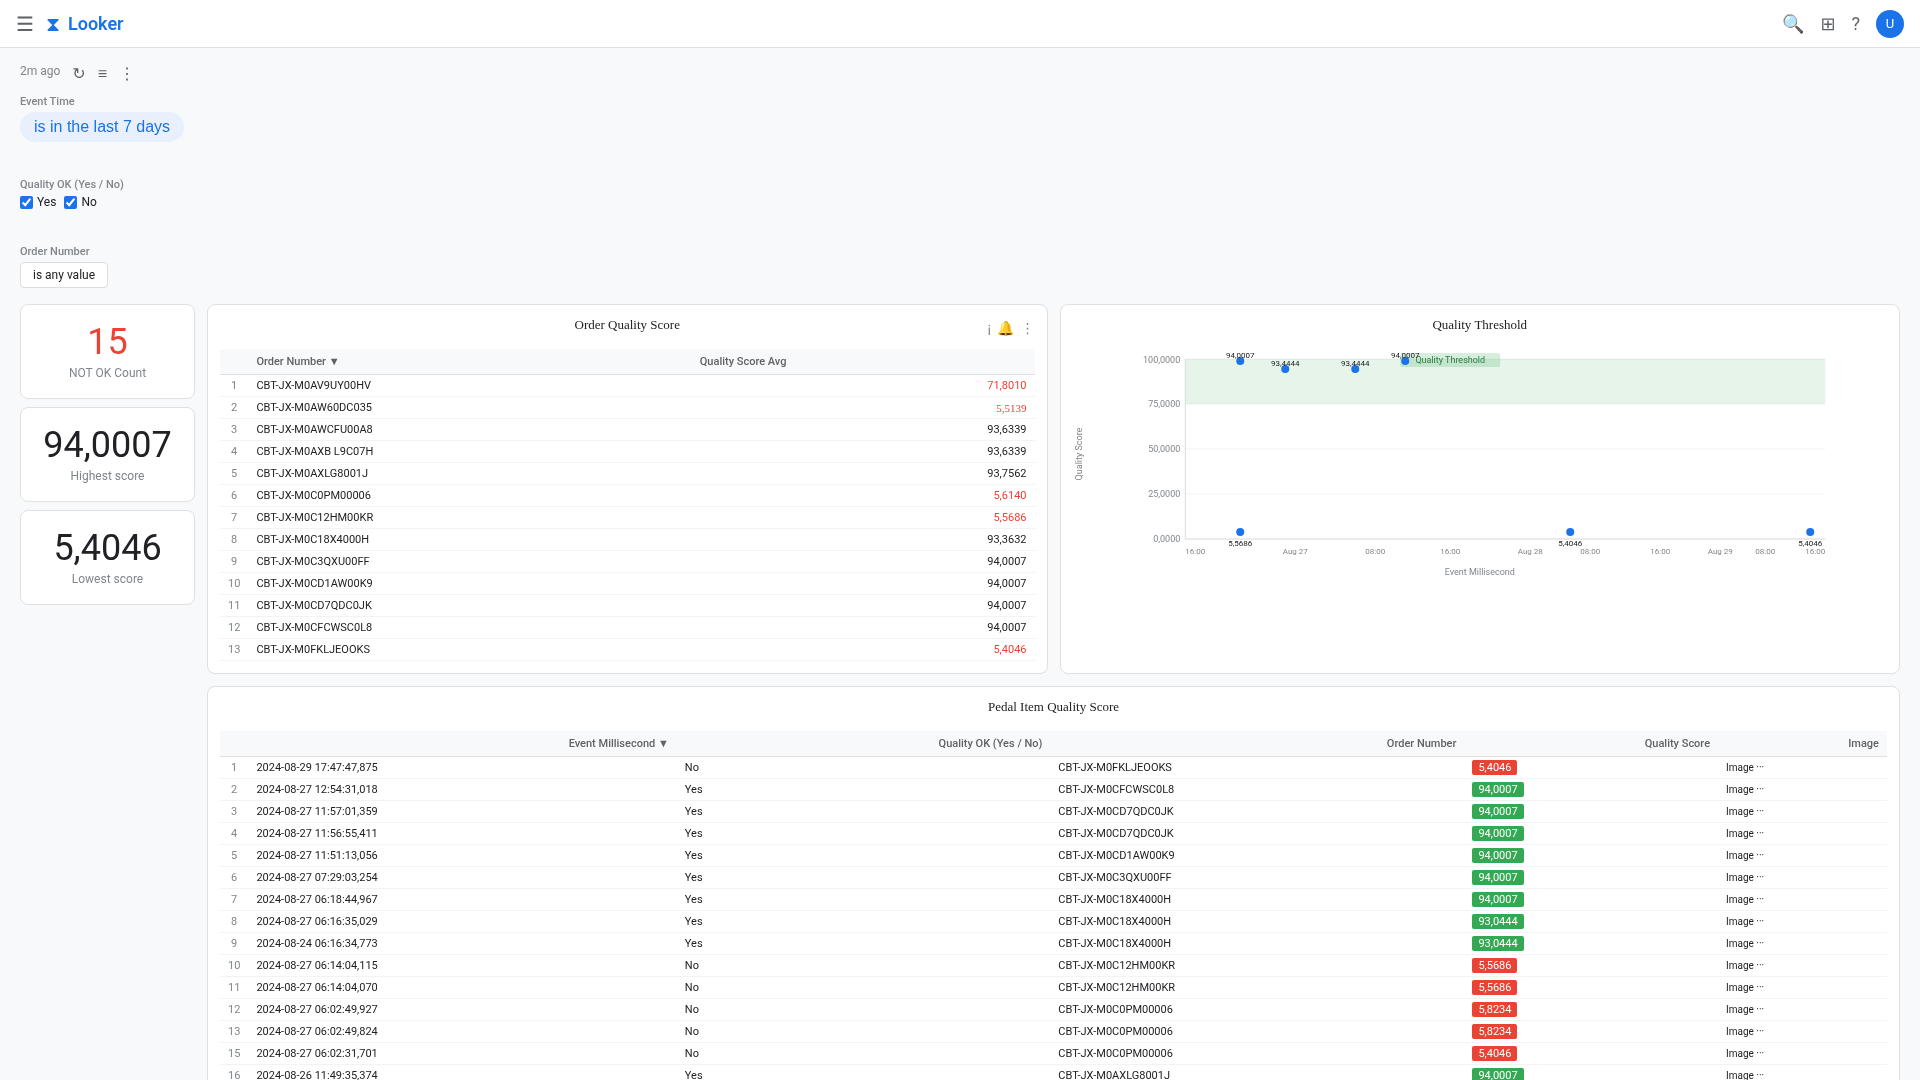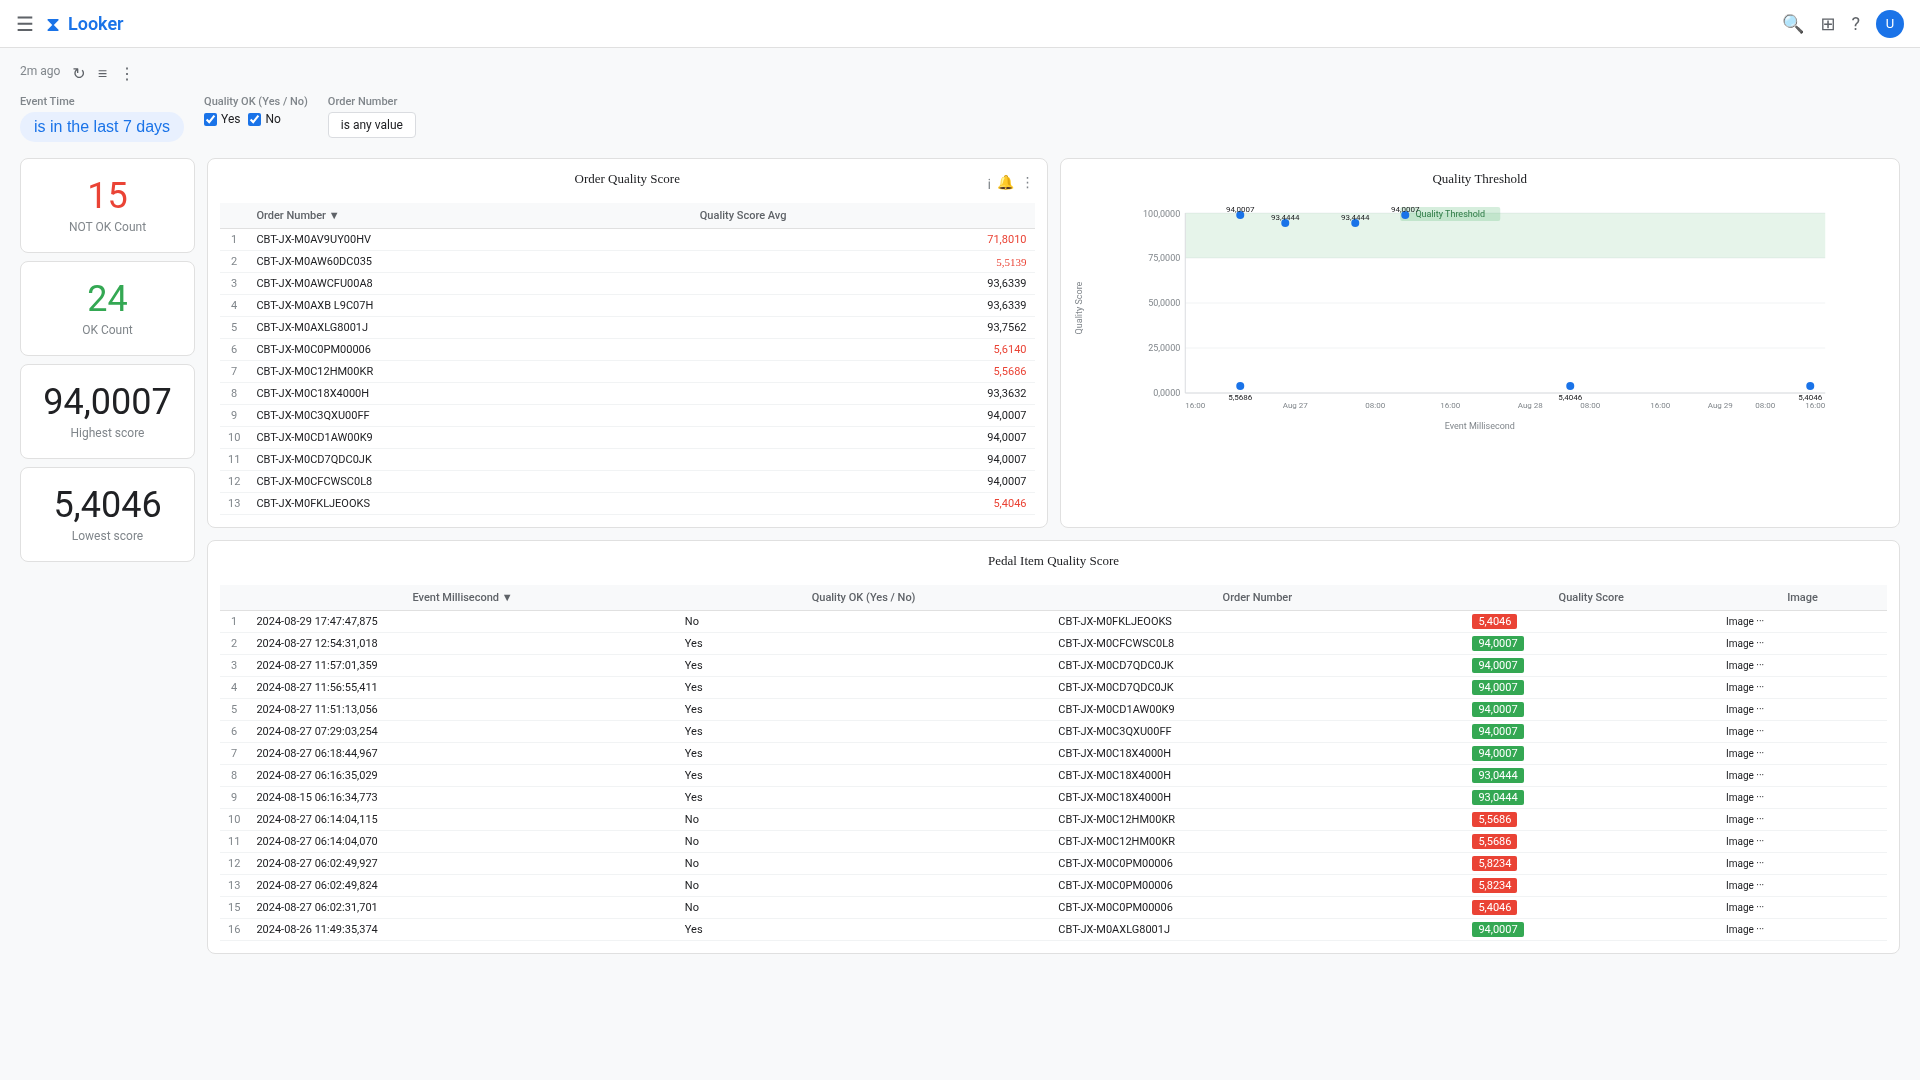--- a/index.html
+++ b/index.html
@@ -35,21 +35,21 @@
       display: flex;
       align-items: center;
       justify-content: space-between;
       margin-bottom: 12px;
     }
     .page-title { font-size: 20px; font-weight: 500; color: #202124; display: flex; align-items: center; gap: 8px; }
     .page-title-actions { display: flex; align-items: flex-start; gap: 12px; font-size: 12px; color: #80868b; }
     .page-title-actions .icon { font-size: 16px; cursor: pointer; color: #5f6368; }
 
     
-    .filter-row { display: flex; align-items: flex-start; gap: 20px; margin-bottom: 16px; flex-wrap: wrap; }
+    .filter-row { display: flex; align-items: flex-start; gap: 36px; margin-bottom: 16px; flex-wrap: wrap; flex-direction: column; }
     .filter-group { display: flex; flex-direction: column; gap: 4px; }
     .filter-label { font-size: 11px; color: #80868b; font-weight: 500; }
     .filter-chip {
       background: #e8f0fe;
       color: #1a73e8;
       border: none;
       border-radius: 16px;
       padding: 6px 14px;
       font-size: 16px;
       cursor: pointer;
@@ -126,21 +126,21 @@
       border-radius: 8px;
       border: 1px solid #e0e0e0;
       padding: 12px;
       grid-column: 2 / 4;
     }
     .piqs-table { width: 100%; border-collapse: collapse; font-size: 11px; }
     .piqs-table th {
       background: #f8f9fa;
       border-bottom: 1px solid #e0e0e0;
       padding: 6px 8px;
-      text-align: center;
+      text-align: right;
       font-size: 11px;
       font-weight: 500;
       color: #5f6368;
     }
     .piqs-table td { padding: 4px 8px; border-bottom: 1px solid #f1f3f4; color: #202124; }
     .piqs-table td.num-col { color: #80868b; text-align: center; width: 24px; }
     .image-cell { color: #80868b; font-size: 10px; }
 
     .hamburger-icon { font-size: 20px; color: #5f6368; cursor: pointer; }
     .looker-logo-text { color: #1a73e8; font-size: 18px; font-weight: 600; }
@@ -203,24 +203,20 @@
       </div>
     </div>
   </div>
 
   <div class="dashboard-grid">
 
     <div class="kpi-column">
       <div class="kpi-card">
         <span class="kpi-value red">15</span>
         <span class="kpi-label">NOT OK Count</span>
-      </div>
-      <div class="kpi-card">
-        <span class="kpi-value green">24</span>
-        <span class="kpi-label">OK Count</span>
       </div>
       <div class="kpi-card">
         <span class="kpi-value dark">94,0007</span>
         <span class="kpi-label">Highest score</span>
       </div>
       <div class="kpi-card">
         <span class="kpi-value dark">5,4046</span>
         <span class="kpi-label">Lowest score</span>
       </div>
     </div>
@@ -455,21 +451,21 @@
               <tr>
     <td class="num-col">8</td>
     <td>2024-08-27 06:16:35,029</td>
     <td>Yes</td>
     <td>CBT-JX-M0C18X4000H</td>
     <td><span style="background:#34a853; color:#fff; padding:1px 6px; border-radius:2px;">93,0444</span></td>
     <td class="image-cell">Image ···</td>
   </tr>
               <tr>
     <td class="num-col">9</td>
-    <td>2024-08-15 06:16:34,773</td>
+    <td>2024-08-24 06:16:34,773</td>
     <td>Yes</td>
     <td>CBT-JX-M0C18X4000H</td>
     <td><span style="background:#34a853; color:#fff; padding:1px 6px; border-radius:2px;">93,0444</span></td>
     <td class="image-cell">Image ···</td>
   </tr>
               <tr>
     <td class="num-col">10</td>
     <td>2024-08-27 06:14:04,115</td>
     <td>No</td>
     <td>CBT-JX-M0C12HM00KR</td>

